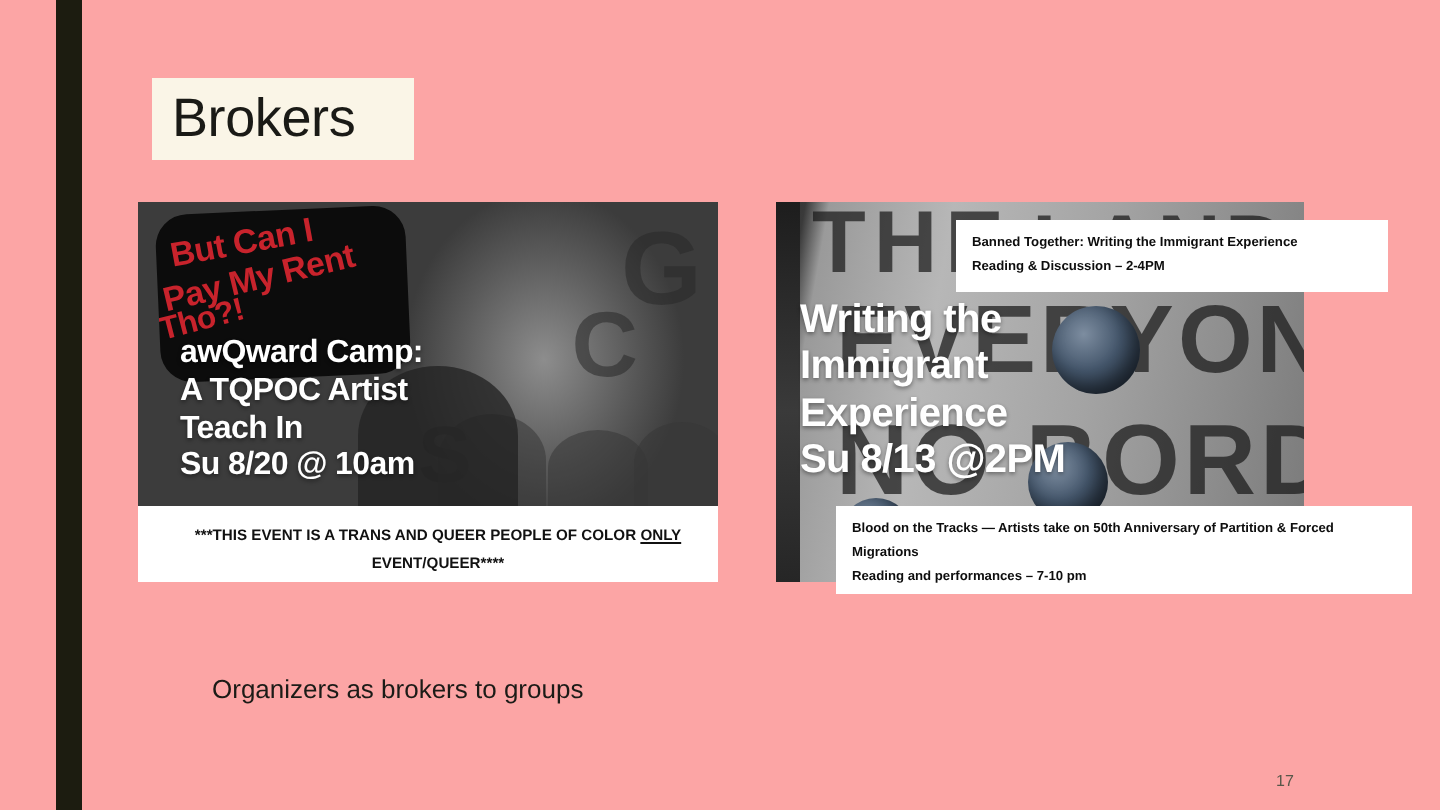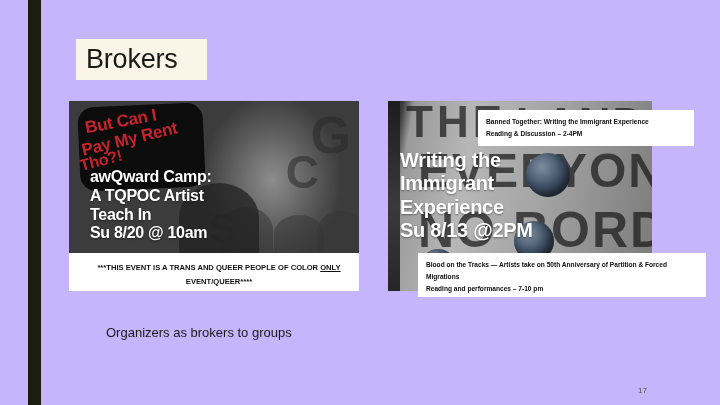--- a/index.html
+++ b/index.html
@@ -9,21 +9,21 @@
   body {
     width: 720px;
     height: 405px;
     overflow: hidden;
     font-family: "Liberation Sans", sans-serif;
   }
   #slide {
     position: relative;
     width: 720px;
     height: 405px;
-    background: #c4b5fd;
+    background: #fca5a5;
     overflow: hidden;
   }
 
   
   .side-bar {
     position: absolute;
     left: 28px;
     top: 0;
     width: 13px;
     height: 405px;
@@ -227,21 +227,21 @@
   .cap-line { display: block; }
 
   
   .label {
     position: absolute;
     color: #1b1b17;
     font-size: 13px;
     line-height: 1.3;
     white-space: pre-line;
   }
-  .label-left  { left: 106px; top: 325px; }
+  .label-left  { left: 106px; top: 337px; }
   .label-right { left: 448px; top: 319px; }
 
   .page-number {
     position: absolute;
     left: 638px;
     top: 386px;
     font-size: 8px;
     color: #58574a;
   }
 </style>

